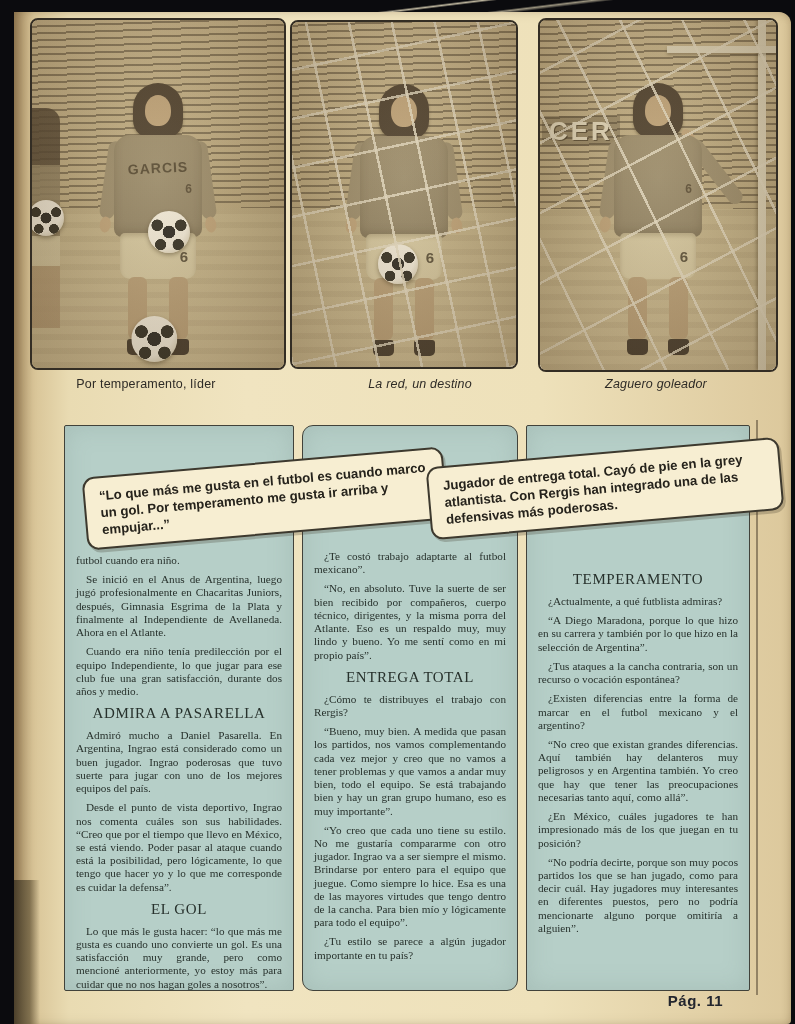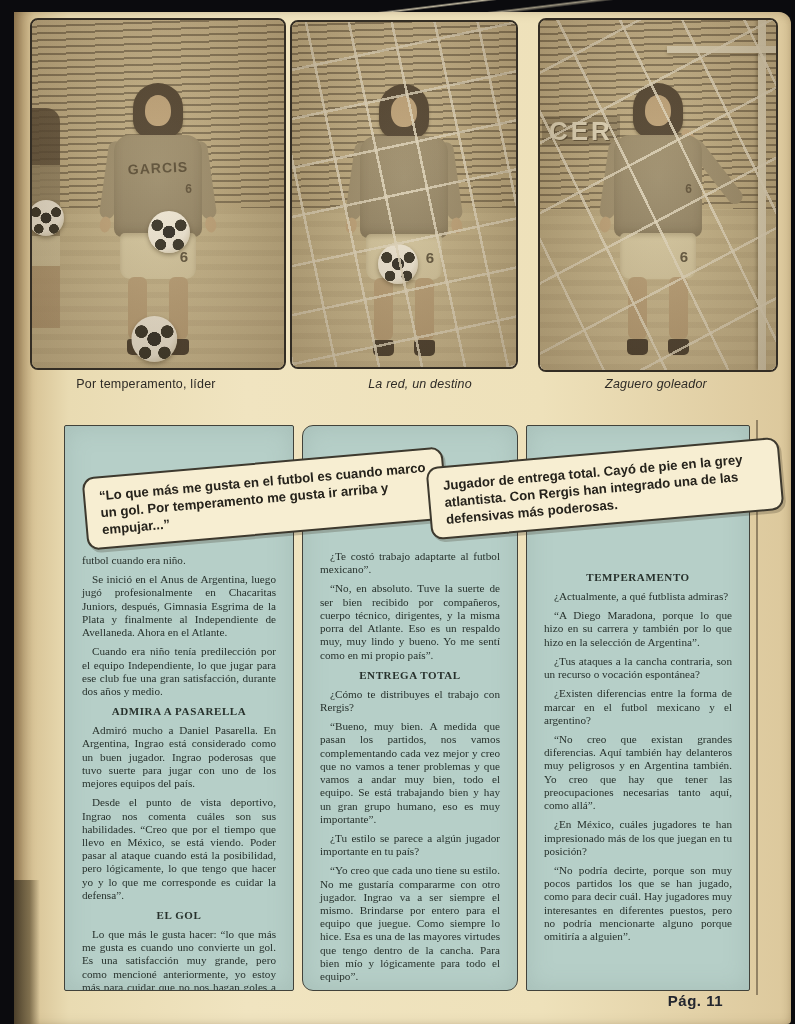--- a/index.html
+++ b/index.html
@@ -89,29 +89,29 @@
     border-radius:0 14px 0 0;opacity:.85;}
   .side-ball{width:36px;height:36px;left:-4px;top:180px;}
 
   
   .caption{position:absolute;top:377px;font:400 12.5px/1.2 "Liberation Sans",sans-serif;
     color:#2e2b26;text-align:center;letter-spacing:.2px;}
   .cap1{left:20px;width:252px;} .cap2{left:308px;width:224px;font-style:italic;} .cap3{left:538px;width:236px;font-style:italic;}
 
   
   .col{position:absolute;top:425px;height:566px;background:#b6cfc8;border:1.5px solid #41423a;
-    border-radius:2px;box-sizing:border-box;padding:10px 17px 8px;overflow:hidden;
+    border-radius:2px;box-sizing:border-box;padding:10px 11px 8px;overflow:hidden;
     font-family:"Liberation Serif",serif;color:#27312c;
     box-shadow:inset 0 0 24px rgba(120,140,130,.25);}
   .col1{left:64px;width:230px;padding-top:128px;}
   .col2{left:302px;width:216px;padding-top:124px;border-radius:11px;}
   .col3{left:526px;width:224px;padding-top:138px;}
   .para{font-size:11.2px;line-height:1.18;text-align:justify;text-indent:10px;margin:0 0 6px;}
   .col1 .para:first-child{text-indent:0;}
-  .col-heading{font-size:11px;font-weight:700;text-align:center;letter-spacing:.6px;margin:7px 0 7px;}
+  .col-heading{font-size:15px;font-weight:400;text-align:center;letter-spacing:.6px;margin:7px 0 7px;}
 
   
   .callout{position:absolute;background:#f7eed2;border:2px solid #3d392e;border-radius:12px;
     padding:9px 14px;font:700 13.2px/1.3 "Liberation Sans",sans-serif;color:#26231c;
     transform:rotate(-5deg);box-shadow:2px 3px 0 rgba(60,50,35,.25);}
   .callout1{left:84px;top:462px;width:330px;}
   .callout2{left:428px;top:452px;width:322px;}
 
   
   .page-num{position:absolute;right:72px;top:993px;font:900 15px/1 "Liberation Sans",sans-serif;
@@ -207,22 +207,22 @@
     <div class="col-heading">EL GOL</div>
     <p class="para">Lo que más le gusta hacer: “lo que más me gusta es cuando uno convierte un gol. Es una satisfacción muy grande, pero como mencioné anteriormente, yo estoy más para cuidar que no nos hagan goles a nosotros”.</p>
   </div>
 
   <div class="col col2">
     <p class="para">¿Te costó trabajo adaptarte al futbol mexicano”.</p>
     <p class="para">“No, en absoluto. Tuve la suerte de ser bien recibido por compañeros, cuerpo técnico, dirigentes, y la misma porra del Atlante. Eso es un respaldo muy, muy lindo y bueno. Yo me sentí como en mi propio país”.</p>
     <div class="col-heading">ENTREGA TOTAL</div>
     <p class="para">¿Cómo te distribuyes el trabajo con Rergis?</p>
     <p class="para">“Bueno, muy bien. A medida que pasan los partidos, nos vamos complementando cada vez mejor y creo que no vamos a tener problemas y que vamos a andar muy bien, todo el equipo. Se está trabajando bien y hay un gran grupo humano, eso es muy importante”.</p>
+    <p class="para">“Yo creo que cada uno tiene su estilo. No me gustaría compararme con otro jugador. Ingrao va a ser siempre el mismo. Brindarse por entero para el equipo que juegue. Como siempre lo hice. Esa es una de las mayores virtudes que tengo dentro de la cancha. Para bien mío y lógicamente para todo el equipo”.</p>
     <p class="para">¿Tu estilo se parece a algún jugador importante en tu país?</p>
-    <p class="para">“Yo creo que cada uno tiene su estilo. No me gustaría compararme con otro jugador. Ingrao va a ser siempre el mismo. Brindarse por entero para el equipo que juegue. Como siempre lo hice. Esa es una de las mayores virtudes que tengo dentro de la cancha. Para bien mío y lógicamente para todo el equipo”.</p>
   </div>
 
   <div class="col col3">
     <div class="col-heading">TEMPERAMENTO</div>
     <p class="para">¿Actualmente, a qué futblista admiras?</p>
     <p class="para">“A Diego Maradona, porque lo que hizo en su carrera y también por lo que hizo en la selección de Argentina”.</p>
     <p class="para">¿Tus ataques a la cancha contraria, son un recurso o vocación espontánea?</p>
     <p class="para">¿Existen diferencias entre la forma de marcar en el futbol mexicano y el argentino?</p>
     <p class="para">“No creo que existan grandes diferencias. Aquí también hay delanteros muy peligrosos y en Argentina también. Yo creo que hay que tener las preocupaciones necesarias tanto aquí, como allá”.</p>
     <p class="para">¿En México, cuáles jugadores te han impresionado más de los que juegan en tu posición?</p>

